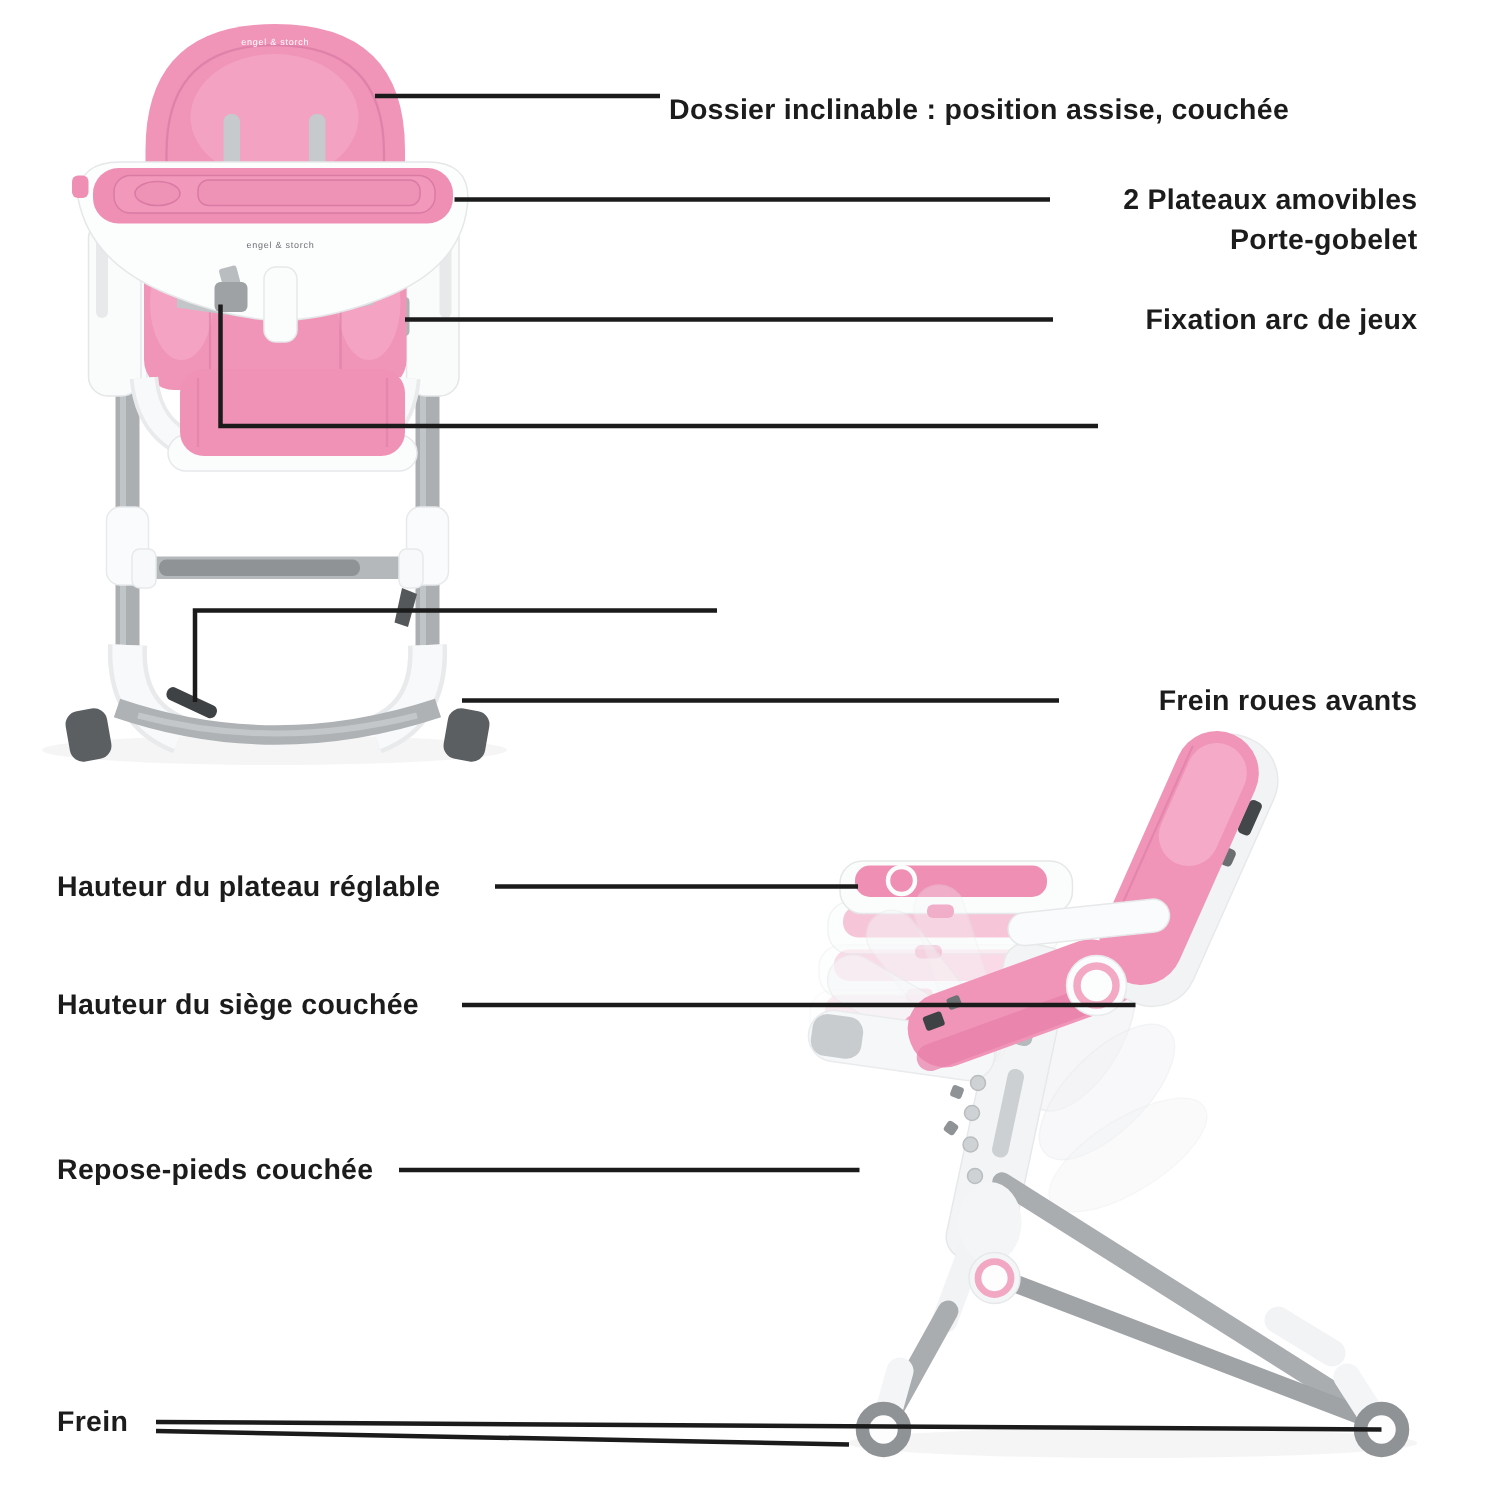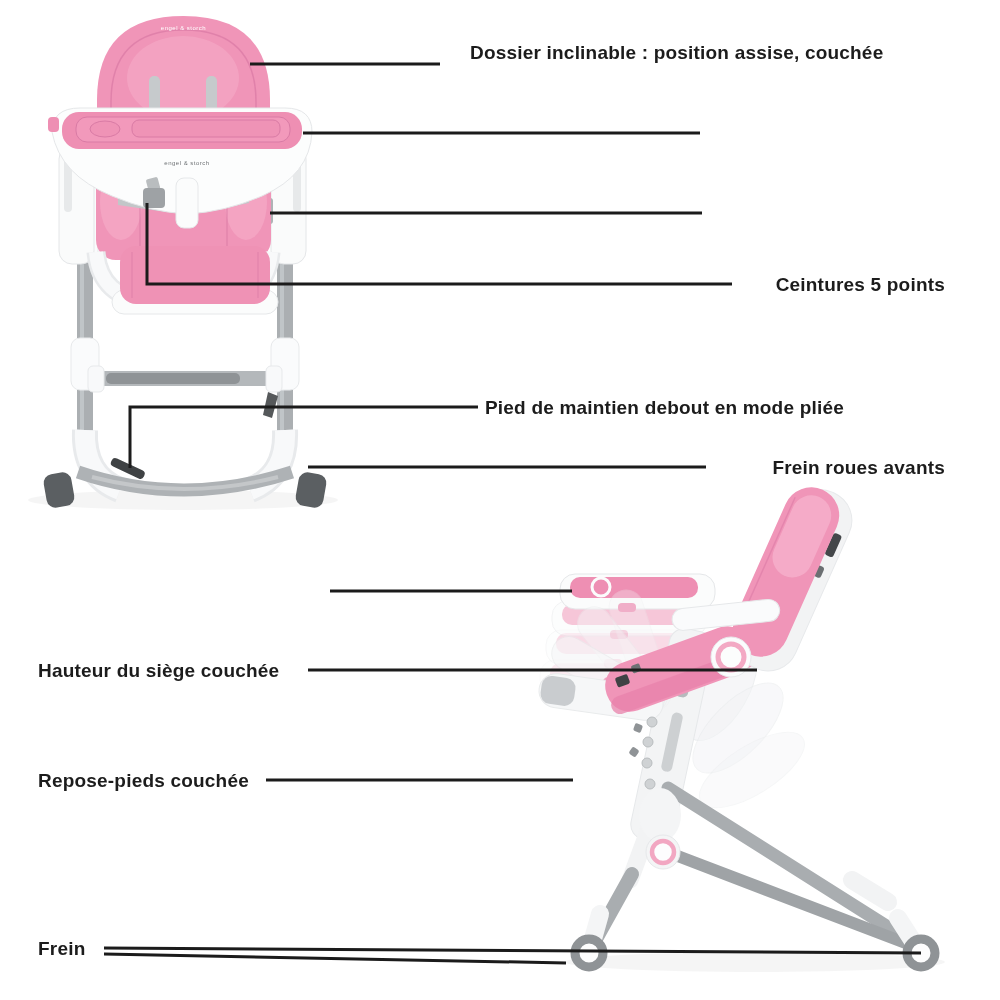--- a/index.html
+++ b/index.html
@@ -224,23 +224,27 @@
     <path d="M130,468 V407 H478"></path>
     <path d="M308,467 H706"></path>
     <path d="M330,591 H572"></path>
     <path d="M308,670 H757"></path>
     <path d="M266,780 H573"></path>
     <path d="M104,948 L921,953"></path>
     <path d="M104,954 L566,963"></path>
   </g>
 </svg>
 
-<div class="lbl" style="left:446px;top:39px;margin-left:24px;">Dossier inclinable : position assise, couchée</div>
-
-
-<div class="lbl right" style="right:55px;top:271px;">Ceintures 5 points</div>
-<div class="lbl" style="left:485px;top:394px;">Pied de maintien debout en mode pliée</div>
+<div class="lbl" style="left:446px;top:60px;">Dossier inclinable : position assise, couchée</div>
+
+<div class="lbl right" style="right:55px;top:120px;">
+  <div>2 Plateaux amovibles</div>
+  <div>Porte-gobelet</div>
+</div>
+
+<div class="lbl right" style="right:55px;top:200px;">Fixation arc de jeux</div>
 <div class="lbl right" style="right:55px;top:454px;">Frein roues avants</div>
+<div class="lbl" style="left:38px;top:578px;">Hauteur du plateau réglable</div>
 <div class="lbl" style="left:38px;top:657px;">Hauteur du siège couchée</div>
 <div class="lbl" style="left:38px;top:767px;">Repose-pieds couchée</div>
 <div class="lbl" style="left:38px;top:935px;">Frein</div>
 
 </div>
 
 </body></html>

